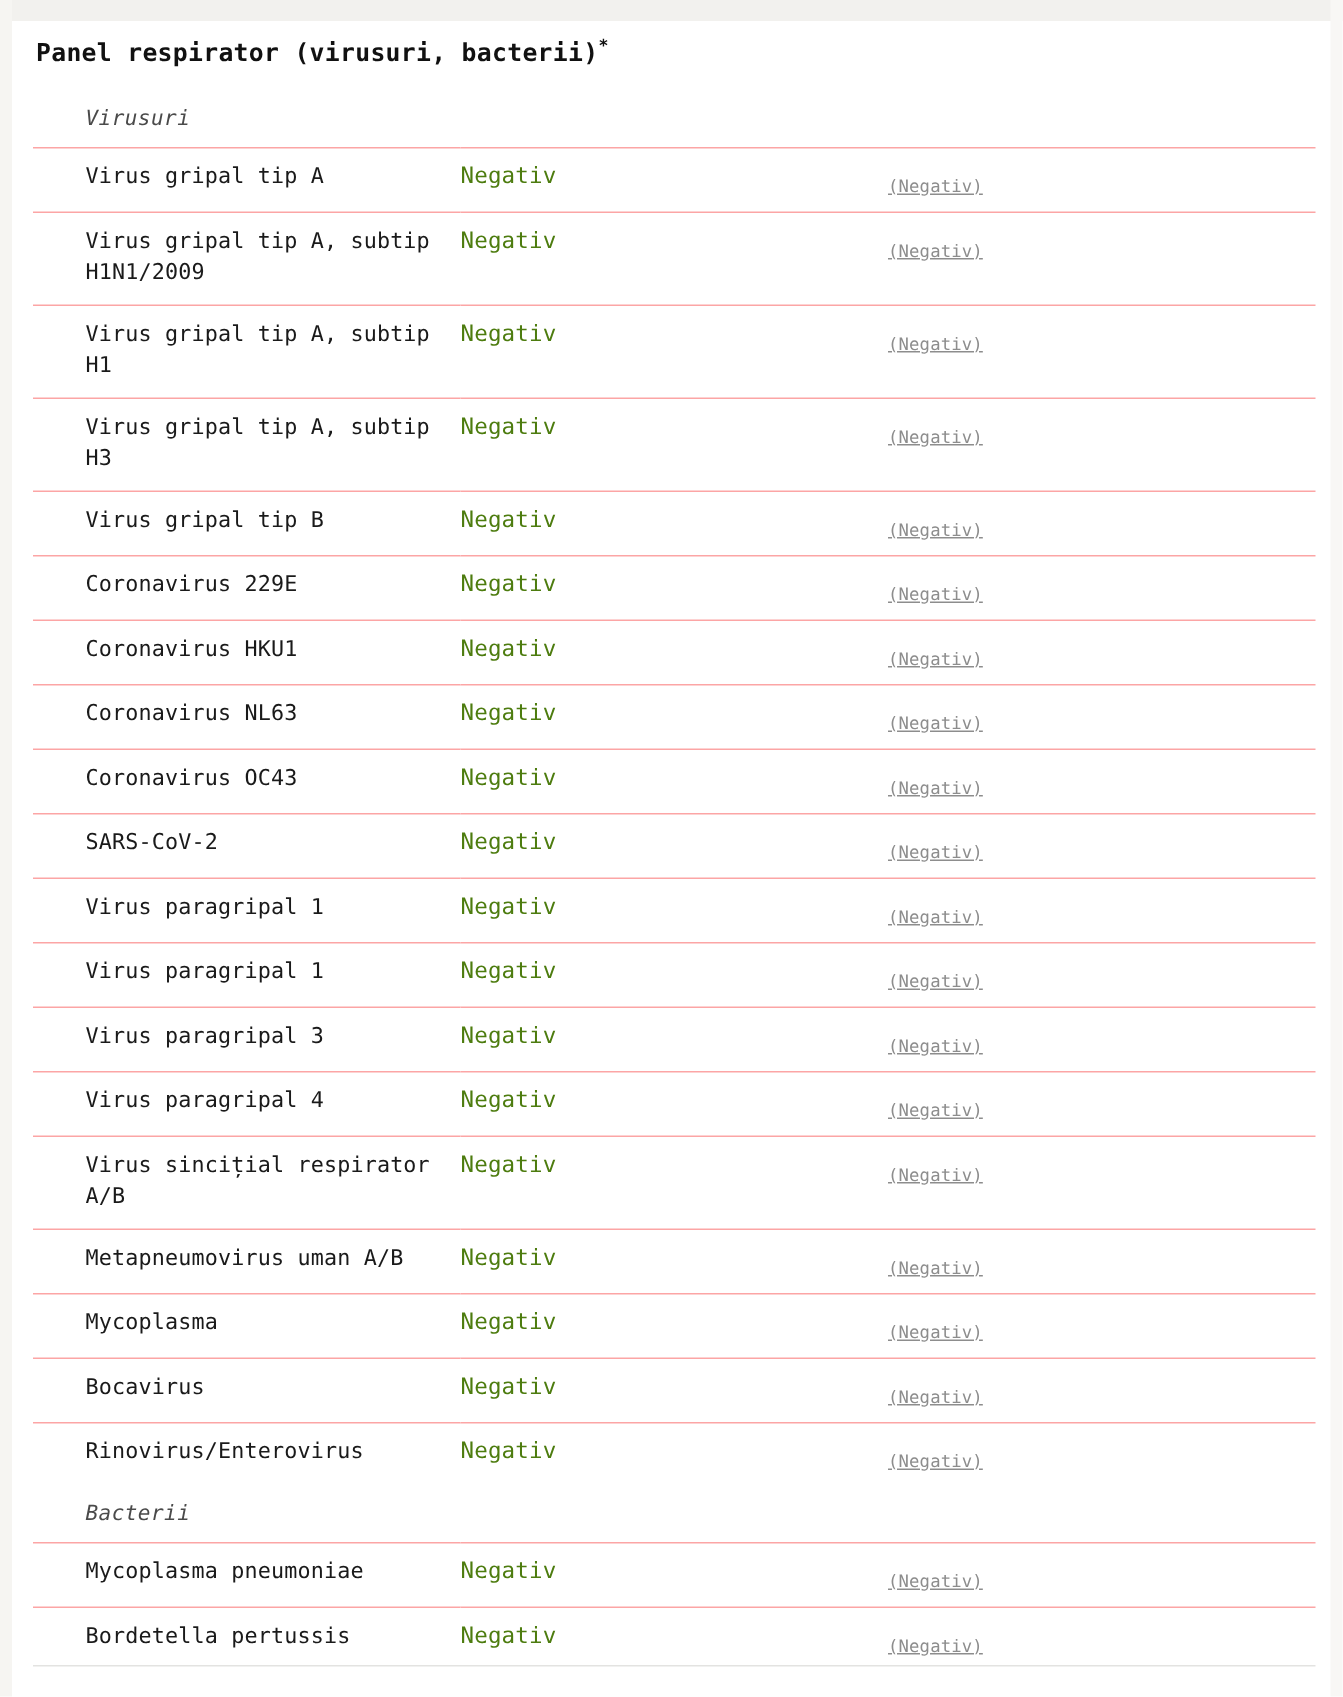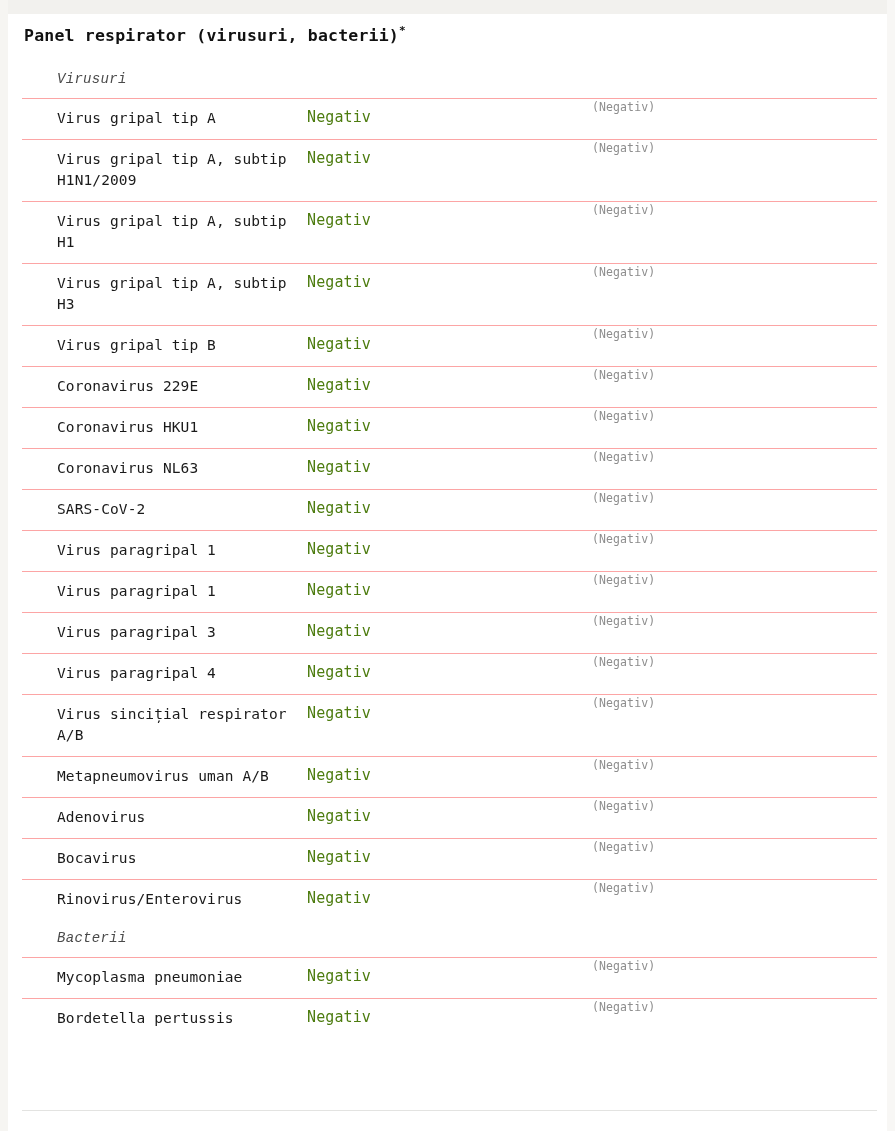--- a/index.html
+++ b/index.html
@@ -69,21 +69,20 @@
   table.results {
     border-collapse: collapse;
     width: 855px;
     table-layout: fixed;
   }
   table.results tr {
     border-top: 1px solid #fca5a5;
   }
   table.results tr.group-row {
     border-top: none;
-    font-family: Liberation Mono, monospace;
   }
   table.results tr.first-row {
     border-top: none;
   }
   td {
     vertical-align: top;
     padding: 9px 0 10px 0;
   }
   td.name {
     width: 352px;
@@ -96,22 +95,23 @@
   td.value {
     width: 232px;
     font-size: 15px;
     font-weight: normal;
     letter-spacing: 0.1px;
     color: #4d7c0f;
   }
   td.ref {
     font-size: 11.5px;
     color: #8d8d8d;
-    padding-top: 1px;
+    padding-top: 18px;
     letter-spacing: 0.1px;
+    text-decoration: underline;
   }
   td.group {
     padding-left: 35px;
     padding-top: 10px;
     padding-bottom: 11px;
     font-size: 14px;
     font-style: italic;
     color: #4a4a4a;
     letter-spacing: 0.3px;
   }
@@ -176,20 +176,25 @@
             <td class="name">Coronavirus HKU1</td>
             <td class="value">Negativ</td>
             <td class="ref">(Negativ)</td>
           </tr>
           <tr>
             <td class="name">Coronavirus NL63</td>
             <td class="value">Negativ</td>
             <td class="ref">(Negativ)</td>
           </tr>
           <tr>
+            <td class="name">Coronavirus OC43</td>
+            <td class="value">Negativ</td>
+            <td class="ref">(Negativ)</td>
+          </tr>
+          <tr>
             <td class="name">SARS-CoV-2</td>
             <td class="value">Negativ</td>
             <td class="ref">(Negativ)</td>
           </tr>
           <tr>
             <td class="name">Virus paragripal 1</td>
             <td class="value">Negativ</td>
             <td class="ref">(Negativ)</td>
           </tr>
           <tr>
@@ -211,21 +216,21 @@
             <td class="name">Virus sincițial respirator A/B</td>
             <td class="value">Negativ</td>
             <td class="ref">(Negativ)</td>
           </tr>
           <tr>
             <td class="name">Metapneumovirus uman A/B</td>
             <td class="value">Negativ</td>
             <td class="ref">(Negativ)</td>
           </tr>
           <tr>
-            <td class="name">Adenovirus</td>
+            <td class="name">Mycoplasma</td>
             <td class="value">Negativ</td>
             <td class="ref">(Negativ)</td>
           </tr>
           <tr>
             <td class="name">Bocavirus</td>
             <td class="value">Negativ</td>
             <td class="ref">(Negativ)</td>
           </tr>
           <tr>
             <td class="name">Rinovirus/Enterovirus</td>

